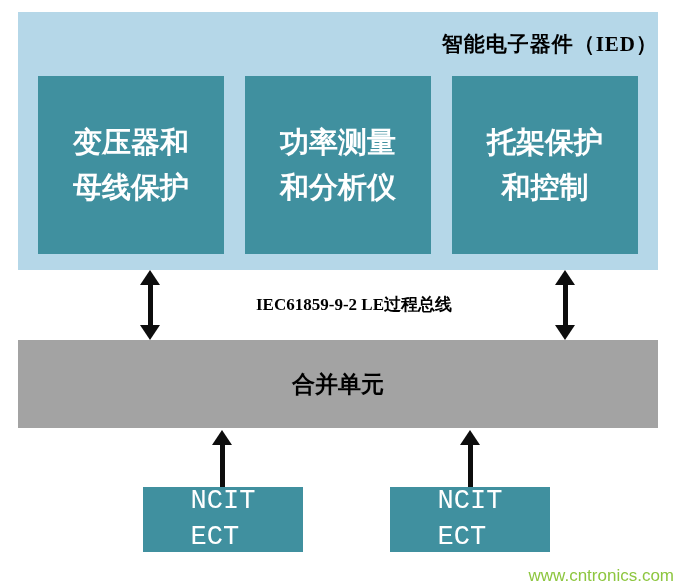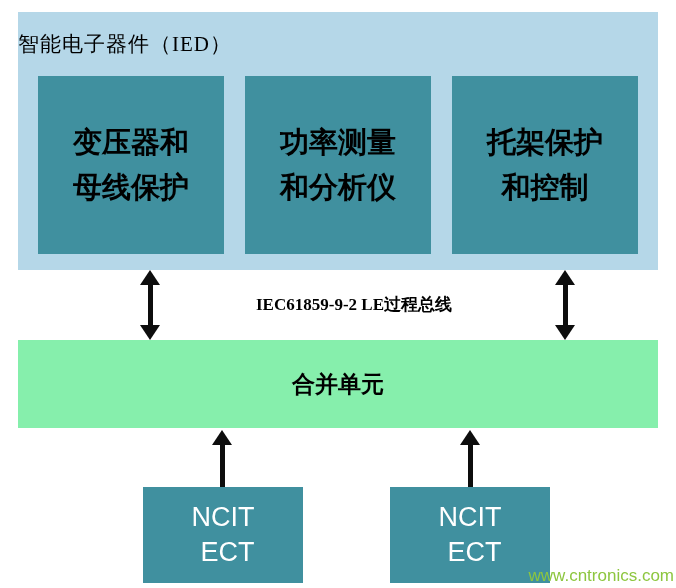--- a/index.html
+++ b/index.html
@@ -18,35 +18,35 @@
   
   .ied {
     position: absolute;
     left: 18px; top: 12px;
     width: 640px; height: 258px;
     background: #b5d7e8;
   }
   .ied-title {
     position: absolute;
     top: 18px; left: 0; width: 100%;
-    text-align: left;
+    text-align: right;
     font-family: "Liberation Serif", serif;
-    font-size: 21px; font-weight: normal;
+    font-size: 21px; font-weight: bold;
     color: #000000;
     letter-spacing: 1px;
   }
   .ied-boxes {
     position: absolute;
     left: 0; top: 64px; width: 100%;
     display: flex; justify-content: center; gap: 21px;
   }
   .teal-box {
     width: 186px; height: 178px;
     background: #40909f;
-    color: #000000;
+    color: #ffffff;
     display: flex; align-items: center; justify-content: center;
     text-align: center;
     font-size: 29px; font-weight: bold;
     line-height: 1.55;
     white-space: pre-line;
   }
 
   
   .arrow {
     position: absolute;
@@ -72,36 +72,36 @@
     font-size: 17px; font-weight: bold;
     color: #000000;
     padding-left: 16px;
   }
 
   
   .merging {
     position: absolute;
     left: 18px; top: 340px;
     width: 640px; height: 88px;
-    background: #86efac;
+    background: #a3a3a3;
     display: flex; align-items: center; justify-content: center;
     font-size: 23px; font-weight: bold;
     color: #000000;
   }
 
   
   .ncit {
     position: absolute;
     top: 487px;
-    width: 160px; height: 96px;
+    width: 160px; height: 65px;
     background: #40909f;
     color: #ffffff;
     display: flex; align-items: center; justify-content: center;
-    text-align: right;
-    font-family: Liberation Sans, sans-serif;
+    text-align: left;
+    font-family: Liberation Mono, monospace;
     font-size: 27px;
     line-height: 1.3;
     white-space: pre-line;
   }
   .ncit-left  { left: 143px; }
   .ncit-right { left: 390px; }
 
   
   .watermark {
     position: absolute;

